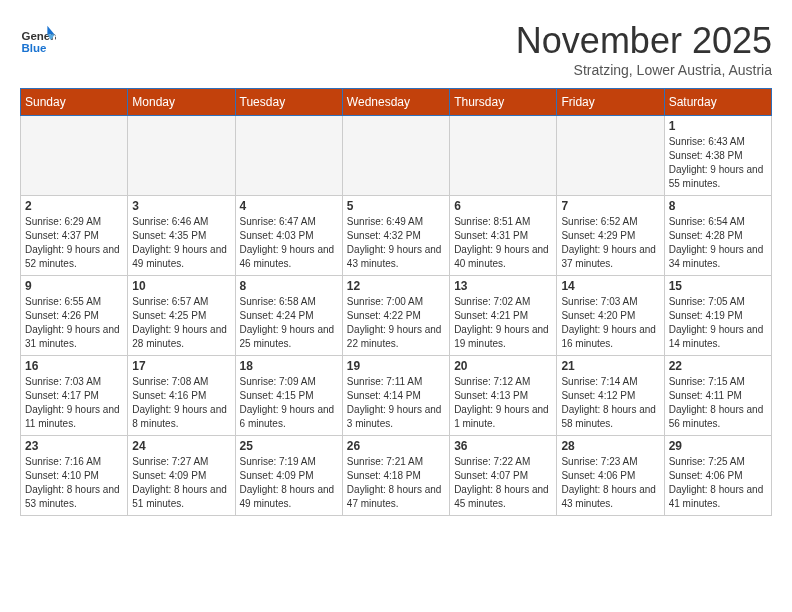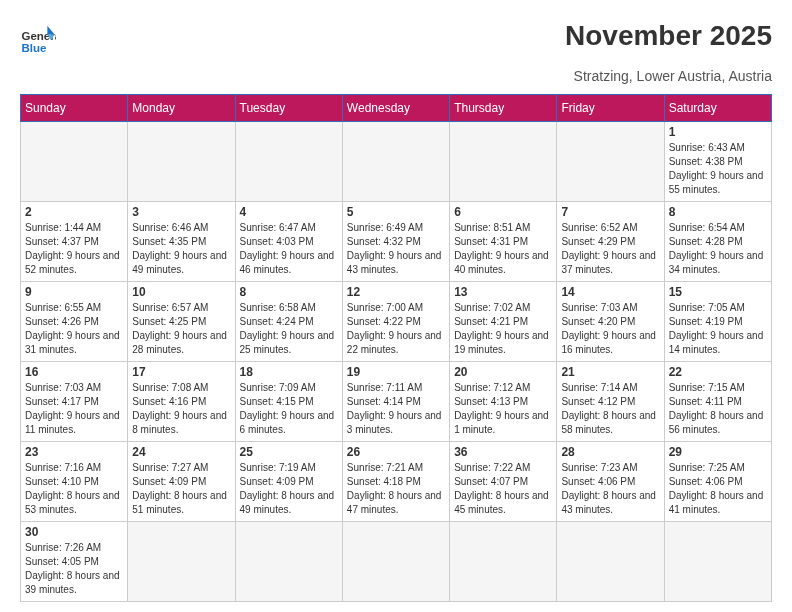--- a/index.html
+++ b/index.html
@@ -22,36 +22,35 @@
       gap: 4px;
     }
     .logo-icon {
       width: 36px;
       height: 36px;
     }
     .title-area {
       text-align: right;
     }
     .month-title {
-      font-size: 28px;
+      font-size: 36px;
       color: #333;
-      font-weight: bold;
+      font-weight: normal;
     }
     .subtitle {
       font-size: 14px;
       color: #555;
-      margin-top: 16px;
     }
     .calendar {
       width: 100%;
       border-collapse: collapse;
       font-size: 10px;
     }
     .calendar thead th {
-      background-color: #be185d;
+      background-color: #c2410c;
       color: #fff;
       padding: 6px 4px;
       text-align: left;
       font-size: 12px;
       font-weight: normal;
       border: 1px solid #2f6fba;
     }
     .calendar tbody td {
       border: 1px solid #ccc;
       vertical-align: top;
@@ -119,21 +118,21 @@
           <span class="day-number">1</span>
           <div class="day-info">Sunrise: 6:43 AM
 Sunset: 4:38 PM
 Daylight: 9 hours
 and 55 minutes.</div>
         </td>
       </tr>
       <tr>
         <td>
           <span class="day-number">2</span>
-          <div class="day-info">Sunrise: 1:44 AM
+          <div class="day-info">Sunrise: 6:29 AM
 Sunset: 4:37 PM
 Daylight: 9 hours
 and 52 minutes.</div>
         </td>
         <td>
           <span class="day-number">3</span>
           <div class="day-info">Sunrise: 6:46 AM
 Sunset: 4:35 PM
 Daylight: 9 hours
 and 49 minutes.</div>
@@ -319,30 +318,15 @@
 Daylight: 8 hours
 and 43 minutes.</div>
         </td>
         <td>
           <span class="day-number">29</span>
           <div class="day-info">Sunrise: 7:25 AM
 Sunset: 4:06 PM
 Daylight: 8 hours
 and 41 minutes.</div>
         </td>
-      </tr>
-      <tr>
-        <td>
-          <span class="day-number">30</span>
-          <div class="day-info">Sunrise: 7:26 AM
-Sunset: 4:05 PM
-Daylight: 8 hours
-and 39 minutes.</div>
-        </td>
-        <td class="empty"></td>
-        <td class="empty"></td>
-        <td class="empty"></td>
-        <td class="empty"></td>
-        <td class="empty"></td>
-        <td class="empty"></td>
       </tr>
     </tbody>
 </table>
 
 </body></html>

